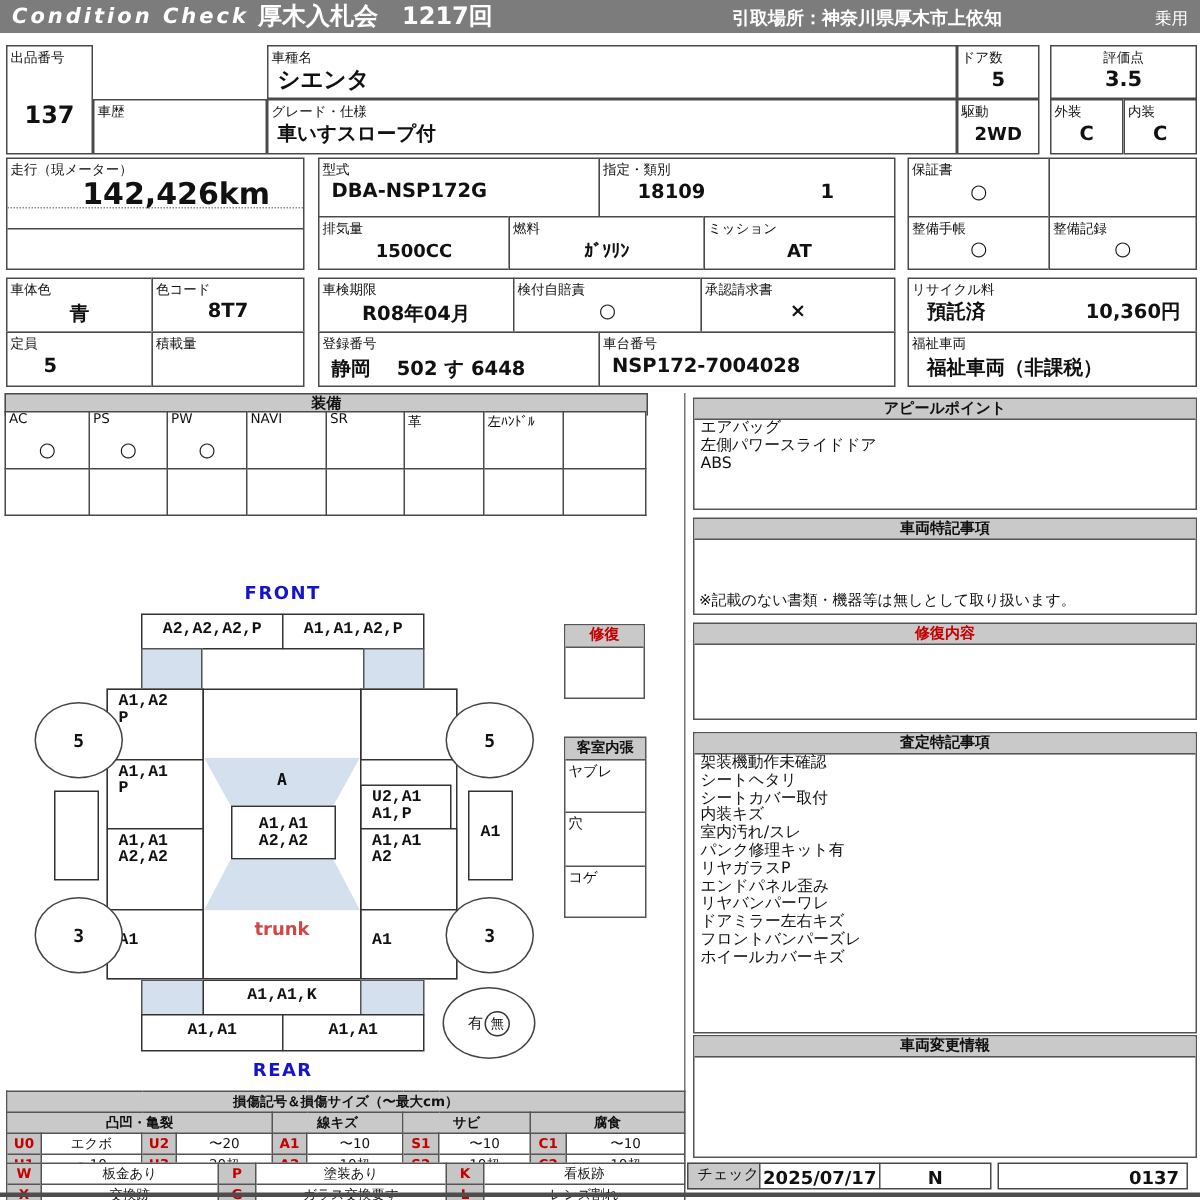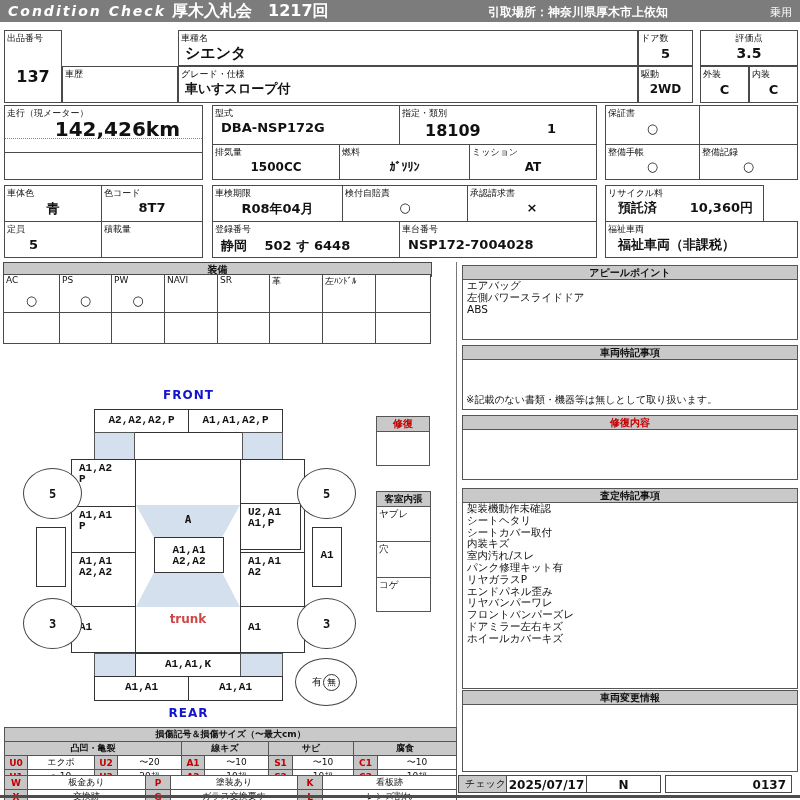--- a/index.html
+++ b/index.html
@@ -106,21 +106,21 @@
     <span class="v" style="top:11px;right:22px;font-size:20px">142,426km</span>
     <div style="position:absolute;left:0;right:0;top:32px;border-top:1px dotted #888"></div>
     <div style="position:absolute;left:0;right:0;top:46px;border-top:1px solid #4a4a4a"></div>
   </div>
   <div class="cell" style="left:212px;top:105px;width:188px;height:40px">
     <span class="lbl">型式</span>
     <span class="v" style="top:14px;left:8px;font-size:13px">DBA-NSP172G</span>
   </div>
   <div class="cell" style="left:399px;top:105px;width:198px;height:40px">
     <span class="lbl">指定・類別</span>
-    <span class="v" style="top:15px;left:25px;font-size:16px">18109</span>
+    <span class="v" style="top:15px;left:25px;font-size:13px">18109</span>
     <span class="v" style="top:15px;right:40px;font-size:13px">1</span>
   </div>
   <div class="cell" style="left:212px;top:144px;width:128px;height:36px">
     <span class="lbl">排気量</span>
     <span class="v ctr" style="top:15px;font-size:12px">1500CC</span>
   </div>
   <div class="cell" style="left:339px;top:144px;width:131px;height:36px">
     <span class="lbl">燃料</span>
     <span class="v ctr" style="top:15px;font-size:12px">ｶﾞｿﾘﾝ</span>
   </div>
@@ -170,21 +170,21 @@
     <span class="v ctr" style="top:14px;font-size:13px">×</span>
   </div>
   <div class="cell" style="left:212px;top:221px;width:188px;height:37px">
     <span class="lbl">登録番号</span>
     <span class="v" style="top:15px;left:8px;font-size:13px">静岡　 502 す  6448</span>
   </div>
   <div class="cell" style="left:399px;top:221px;width:198px;height:37px">
     <span class="lbl">車台番号</span>
     <span class="v" style="top:15px;left:8px;font-size:13px">NSP172-7004028</span>
   </div>
-  <div class="cell" style="left:605px;top:185px;width:159px;height:37px">
+  <div class="cell" style="left:605px;top:185px;width:193px;height:37px">
     <span class="lbl">リサイクル料</span>
     <span class="v" style="top:13px;left:12px;font-size:13px">預託済</span>
     <span class="v" style="top:13px;right:10px;font-size:13px">10,360円</span>
   </div>
   <div class="cell" style="left:605px;top:221px;width:193px;height:37px">
     <span class="lbl">福祉車両</span>
     <span class="v" style="top:14px;left:12px;font-size:13px">福祉車両（非課税）</span>
   </div>
 
   <div class="eqhead" style="position:absolute;left:3px;top:262px;width:427px">装備</div>
@@ -268,22 +268,22 @@
     <div class="phead">査定特記事項</div>
     <div class="pitem">架装機動作未確認</div>
     <div class="pitem">シートヘタリ</div>
     <div class="pitem">シートカバー取付</div>
     <div class="pitem">内装キズ</div>
     <div class="pitem">室内汚れ/スレ</div>
     <div class="pitem">パンク修理キット有</div>
     <div class="pitem">リヤガラスP</div>
     <div class="pitem">エンドパネル歪み</div>
     <div class="pitem">リヤバンパーワレ</div>
+    <div class="pitem">ドアミラー左右キズ</div>
     <div class="pitem">フロントバンパーズレ</div>
-    <div class="pitem">ドアミラー左右キズ</div>
     <div class="pitem">ホイールカバーキズ</div>
   </div>
 
   <div class="panel" style="left:462px;top:690px;width:336px;height:82px">
     <div class="phead">車両変更情報</div>
   </div>
 
   <div class="cell" style="left:458px;top:775px;width:49px;height:18px;background:#c9c9c9;font-size:10px;text-align:right;line-height:16px">チェック</div>
   <div class="cell" style="left:506px;top:775px;width:81px;height:18px">
     <span class="v ctr" style="top:2px;font-size:12px">2025/07/17</span>
@@ -308,21 +308,21 @@
 
     <div class="dcell" style="left:71px;top:74px;width:65px;height:48px">A1,A2
 P</div>
     <div class="dcell" style="left:71px;top:121px;width:65px;height:47px">A1,A1
 P</div>
     <div class="dcell" style="left:71px;top:167px;width:65px;height:55px">A1,A1
 A2,A2</div>
     <div class="dcell" style="left:71px;top:221px;width:65px;height:47px;padding-top:15px">A1</div>
 
     <div class="dcell" style="left:240px;top:74px;width:65px;height:48px"></div>
-    <div class="dcell" style="left:240px;top:118px;width:61px;height:47px">U2,A1
+    <div class="dcell" style="left:240px;top:138px;width:61px;height:47px">U2,A1
 A1,P</div>
     <div class="dcell" style="left:240px;top:167px;width:65px;height:55px">A1,A1
 A2</div>
     <div class="dcell" style="left:240px;top:221px;width:65px;height:47px;padding-top:15px">A1</div>
 
     <div style="position:absolute;left:135px;top:74px;width:106px;height:194px;border-left:1px solid #333;border-right:1px solid #333;box-sizing:border-box">
       <div class="glass" style="left:0;top:46px;width:104px;height:32px;clip-path:polygon(0 0,100% 0,83% 100%,17% 100%)"></div>
       <div style="position:absolute;left:0;top:54px;width:104px;text-align:center;font-weight:bold;font-size:11px;font-family:'DejaVu Sans Mono','Liberation Mono',monospace">A</div>
       <div class="dcell dctr" style="left:18px;top:78px;width:70px;height:36px;padding-top:7px">A1,A1
 A2,A2</div>

